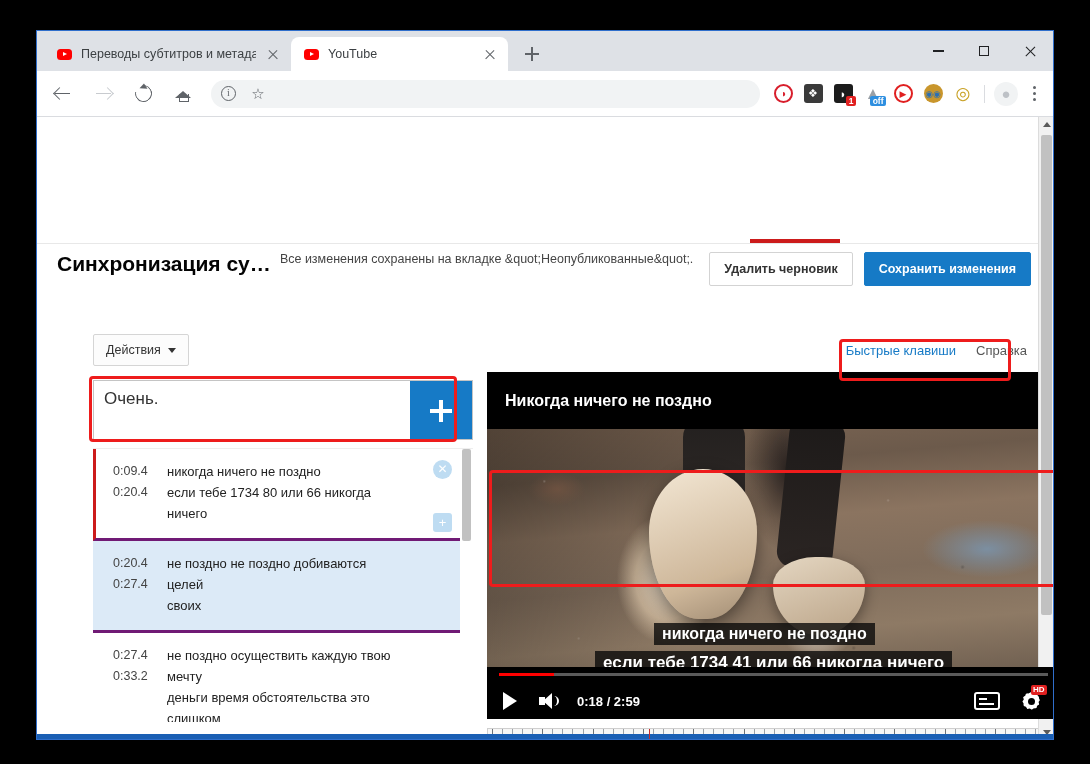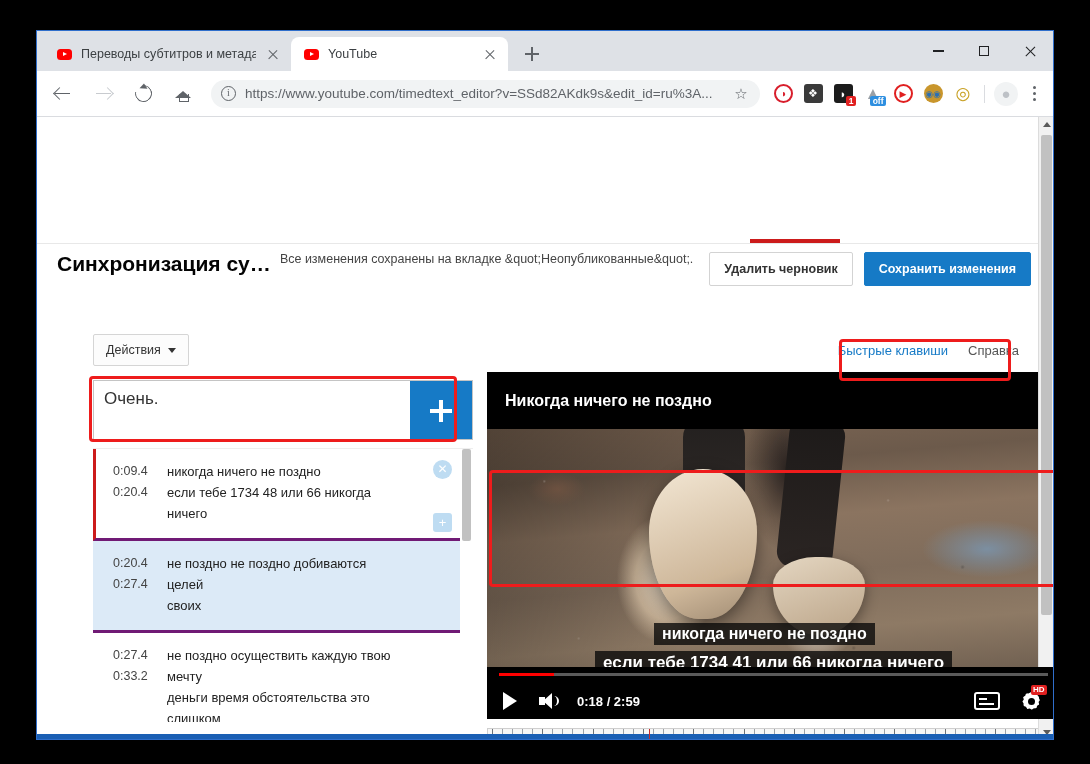--- a/index.html
+++ b/index.html
@@ -364,21 +364,21 @@
   }
   .btn-primary {
     background: #167ac6;
     border: 1px solid #167ac6;
     color: #fff;
   }
 
   
   .actions-row {
     position: absolute;
-    left: 0; top: 208px; right: 12px;
+    left: 0; top: 208px; right: 4px;
     height: 50px;
     padding: 0 22px 0 56px;
     display: flex;
     align-items: center;
   }
   .btn-actions {
     background: #fcfcfc;
     border: 1px solid #d5d5d5;
     color: #333;
     font-size: 12.5px;
@@ -804,21 +804,20 @@
         </div>
       <div class="navbtn">
           <span class="reload"></span>
         </div>
       <div class="navbtn">
           <span class="home"></span>
         </div>
 
       <div class="omnibox">
         <span class="info-i">i</span>
-        <span class="url">https://www.youtube.com/timedtext_editor?v=SSd82AKdk9s&amp;edit_id=ru%3A...</span>
         <span class="star">☆</span>
       </div>
 
       <div class="ext-icons">
         <div class="ext">
           <span class="ext-glyph" style="background:#fff;color:#d81e2c;border:2px solid #d81e2c;border-radius:50%;font-size:10px;">◑</span>
         </div>
         <div class="ext">
           <span class="ext-glyph" style="background:#3a3a3a;">❖</span>
         </div>
@@ -887,21 +886,21 @@
 
           <div class="caplist">
             <div class="caplist-inner" id="caption-rows">
                 <div class="caprow active">
                   <div class="cap-times">
                     <div>0:09.4</div>
                     <div>0:20.4</div>
                   </div>
                   <div class="cap-text">
                     <div>никогда ничего не поздно</div>
-                    <div>если тебе 1734 48 или 66 никогда</div>
+                    <div>если тебе 1734 80 или 66 никогда</div>
                     <div>ничего</div>
                   </div>
                   <div class="cap-del">✕</div>
                   <div class="cap-add">+</div>
                 </div>
                 <div class="caprow selected">
                   <div class="cap-times">
                     <div>0:20.4</div>
                     <div>0:27.4</div>
                   </div>

